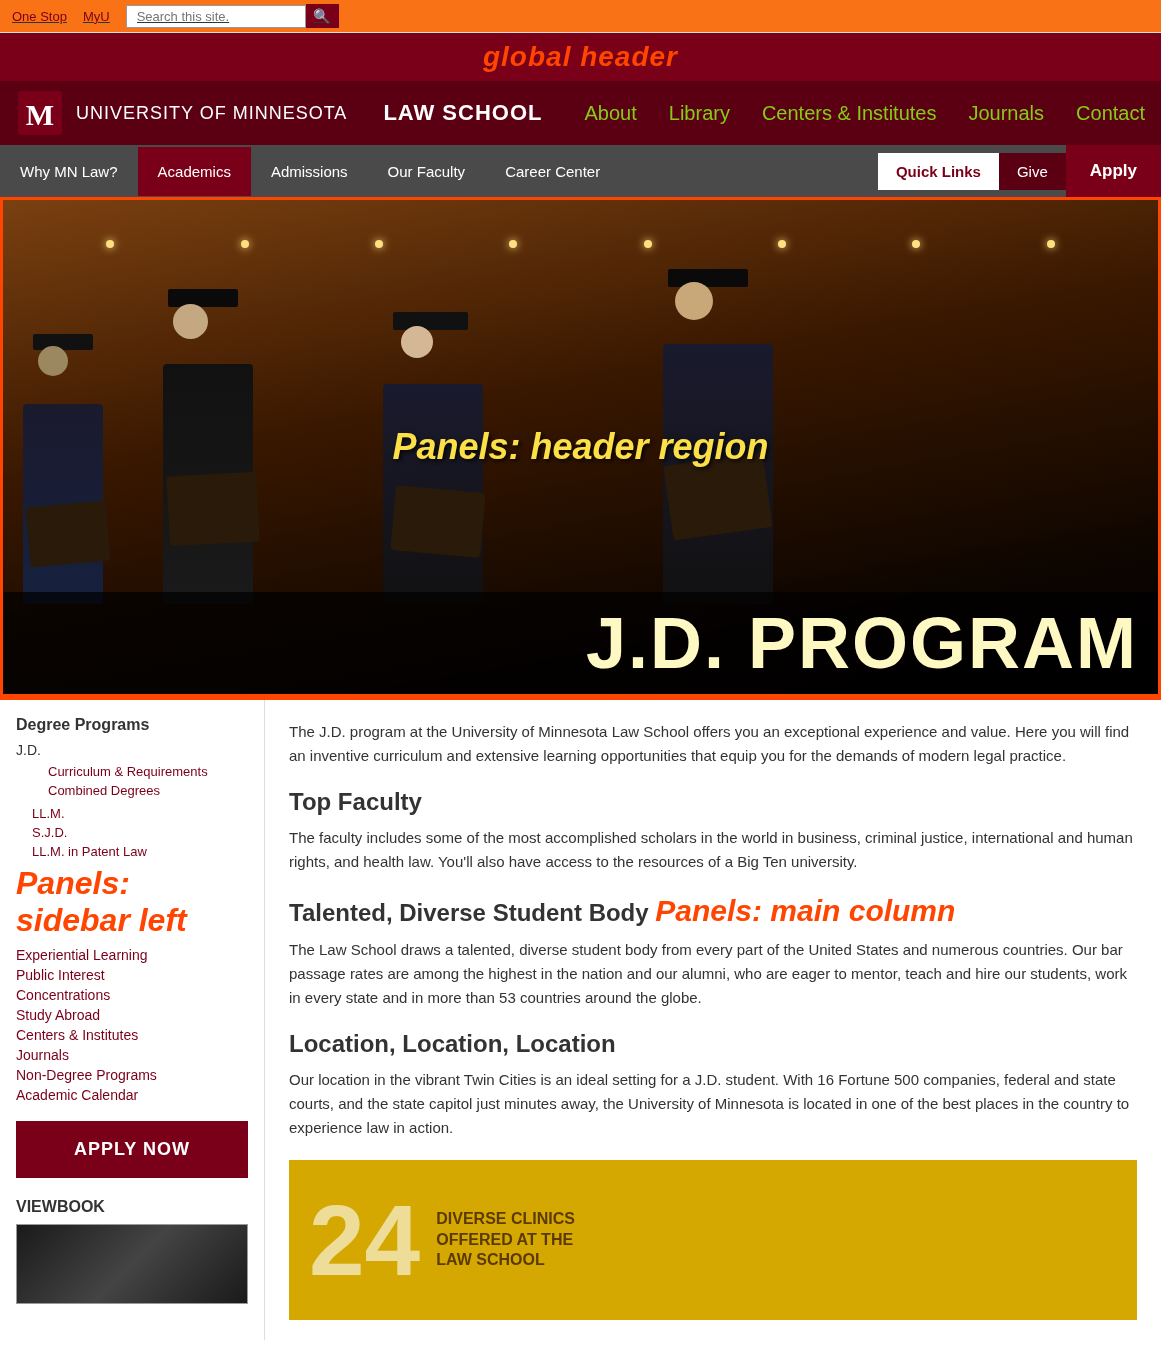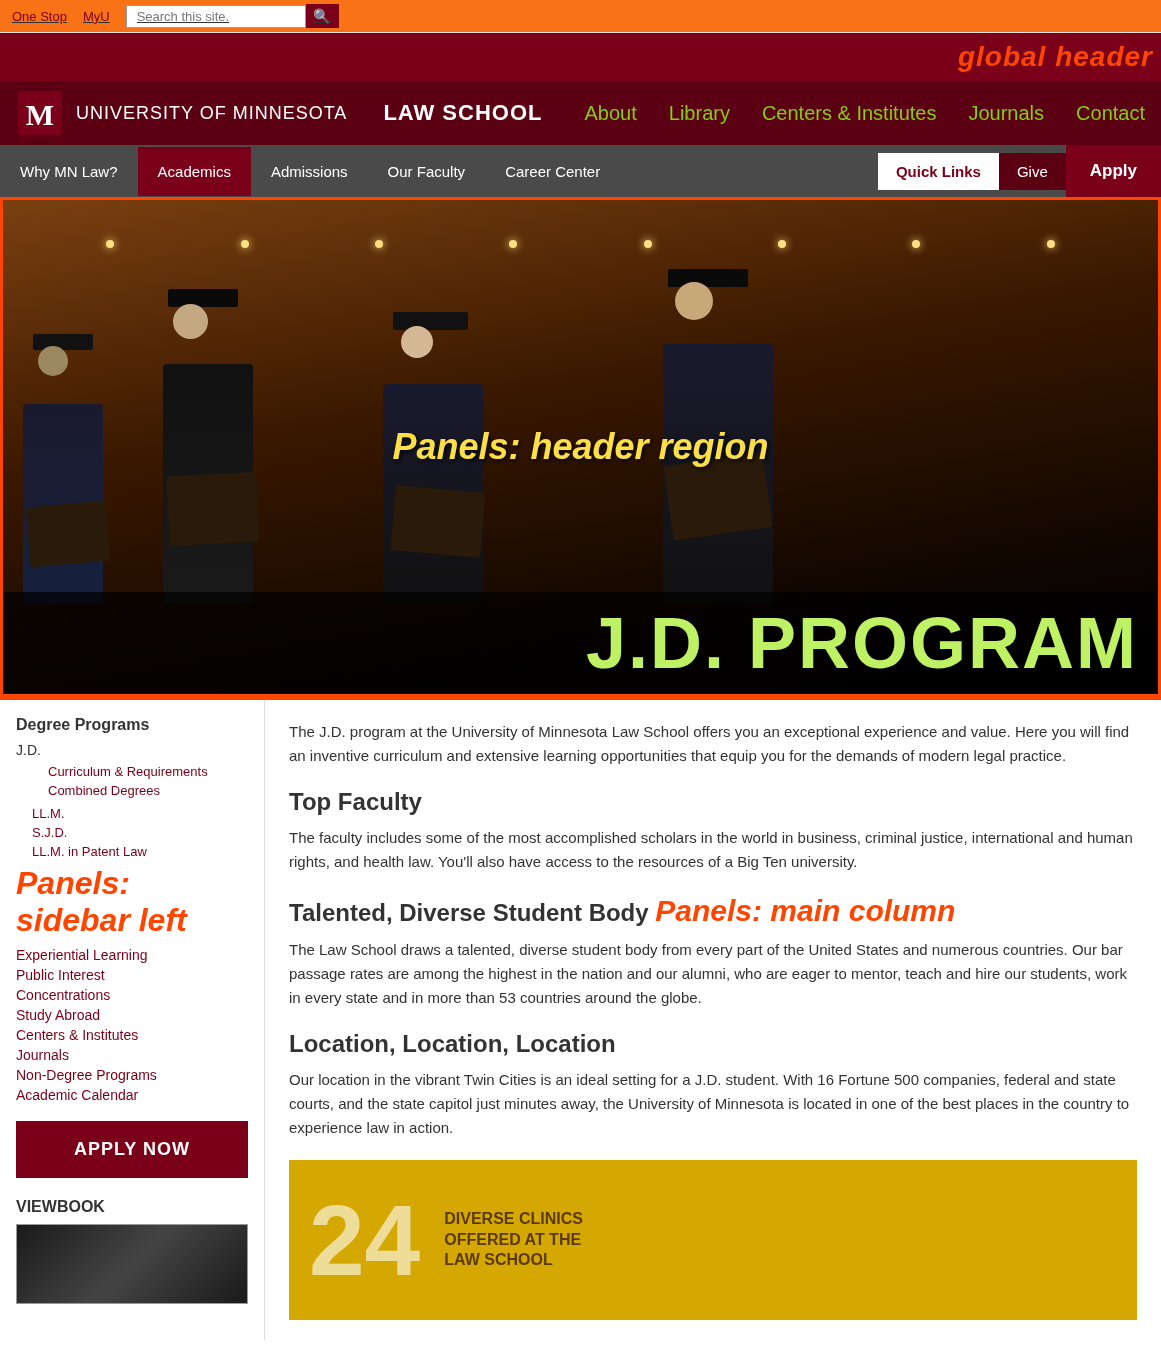--- a/index.html
+++ b/index.html
@@ -32,21 +32,21 @@
       cursor: pointer;
       font-size: 14px;
     }
 
     
     .global-header-banner {
       background: #7a0019;
       color: #ff4500;
       font-size: 28px;
       font-weight: bold;
-      text-align: right;
+      text-align: center;
       padding: 8px;
       font-style: italic;
       letter-spacing: 1px;
     }
 
     
     .university-header {
       background: #5b0013;
       display: flex;
       align-items: center;
@@ -180,21 +180,21 @@
       font-style: italic;
       text-shadow: 2px 2px 4px rgba(0,0,0,0.8);
       white-space: nowrap;
     }
     .hero-title {
       position: absolute;
       bottom: 0;
       right: 0;
       left: 0;
       background: rgba(0,0,0,0.7);
-      color: #bef264;
+      color: #fef9c3;
       font-size: 72px;
       font-weight: 900;
       padding: 10px 20px;
       text-align: right;
       letter-spacing: 2px;
     }
 
     
     .audience {
       position: absolute;
@@ -292,21 +292,21 @@
       font-style: italic;
       display: inline;
     }
 
     
     .stats-box {
       background: #d4a800;
       padding: 30px 20px;
       display: flex;
       align-items: center;
-      gap: 24px;
+      gap: 16px;
       margin-top: 20px;
     }
     .stats-number {
       font-size: 100px;
       font-weight: 900;
       color: rgba(255,255,255,0.6);
       line-height: 1;
     }
     .stats-text {
       display: flex;

